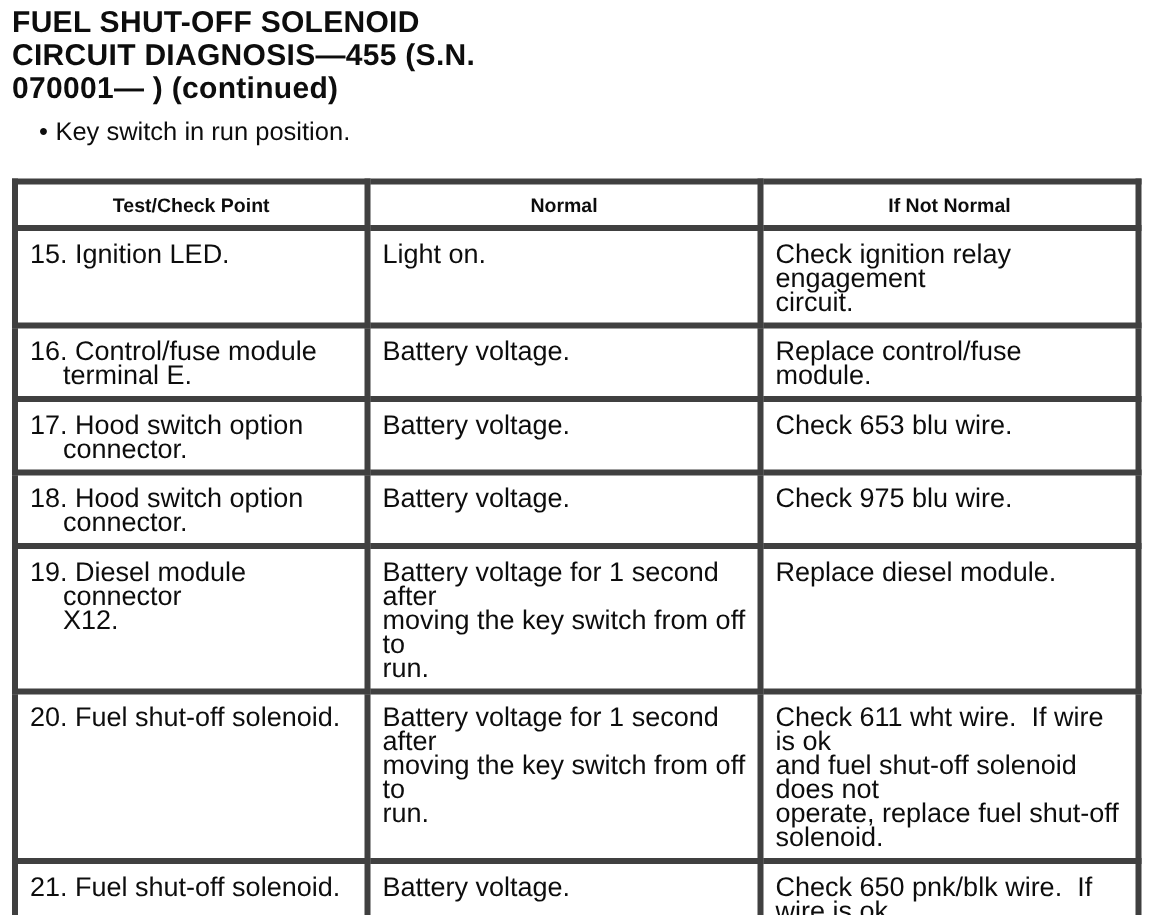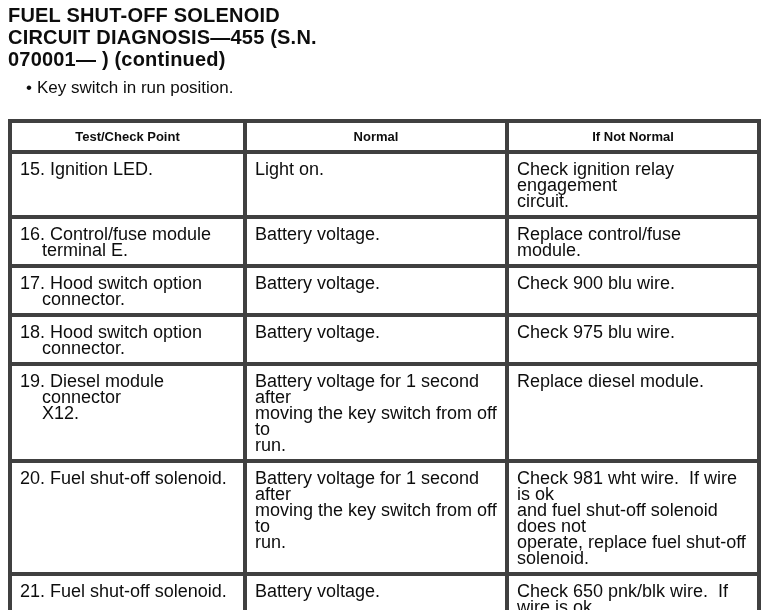--- a/index.html
+++ b/index.html
@@ -118,42 +118,42 @@
       <tr>
         <td class="c1">16. Control/fuse module
 terminal E.</td>
         <td>Battery voltage.</td>
         <td>Replace control/fuse module.</td>
       </tr>
       <tr>
         <td class="c1">17. Hood switch option
 connector.</td>
         <td>Battery voltage.</td>
-        <td>Check 900 blu wire.</td>
+        <td>Check 653 blu wire.</td>
       </tr>
       <tr>
         <td class="c1">18. Hood switch option
 connector.</td>
         <td>Battery voltage.</td>
         <td>Check 975 blu wire.</td>
       </tr>
       <tr>
         <td class="c1">19. Diesel module connector
 X12.</td>
         <td>Battery voltage for 1 second after
 moving the key switch from off to
 run.</td>
         <td>Replace diesel module.</td>
       </tr>
       <tr>
         <td class="c1">20. Fuel shut-off solenoid.</td>
         <td>Battery voltage for 1 second after
 moving the key switch from off to
 run.</td>
-        <td>Check 981 wht wire.  If wire is ok
+        <td>Check 611 wht wire.  If wire is ok
 and fuel shut-off solenoid does not
 operate, replace fuel shut-off
 solenoid.</td>
       </tr>
       <tr>
         <td class="c1">21. Fuel shut-off solenoid.</td>
         <td>Battery voltage.</td>
         <td>Check 650 pnk/blk wire.  If wire is ok
 and fuel shut-off solenoid does not
 hold in the fuel-on position, replace

